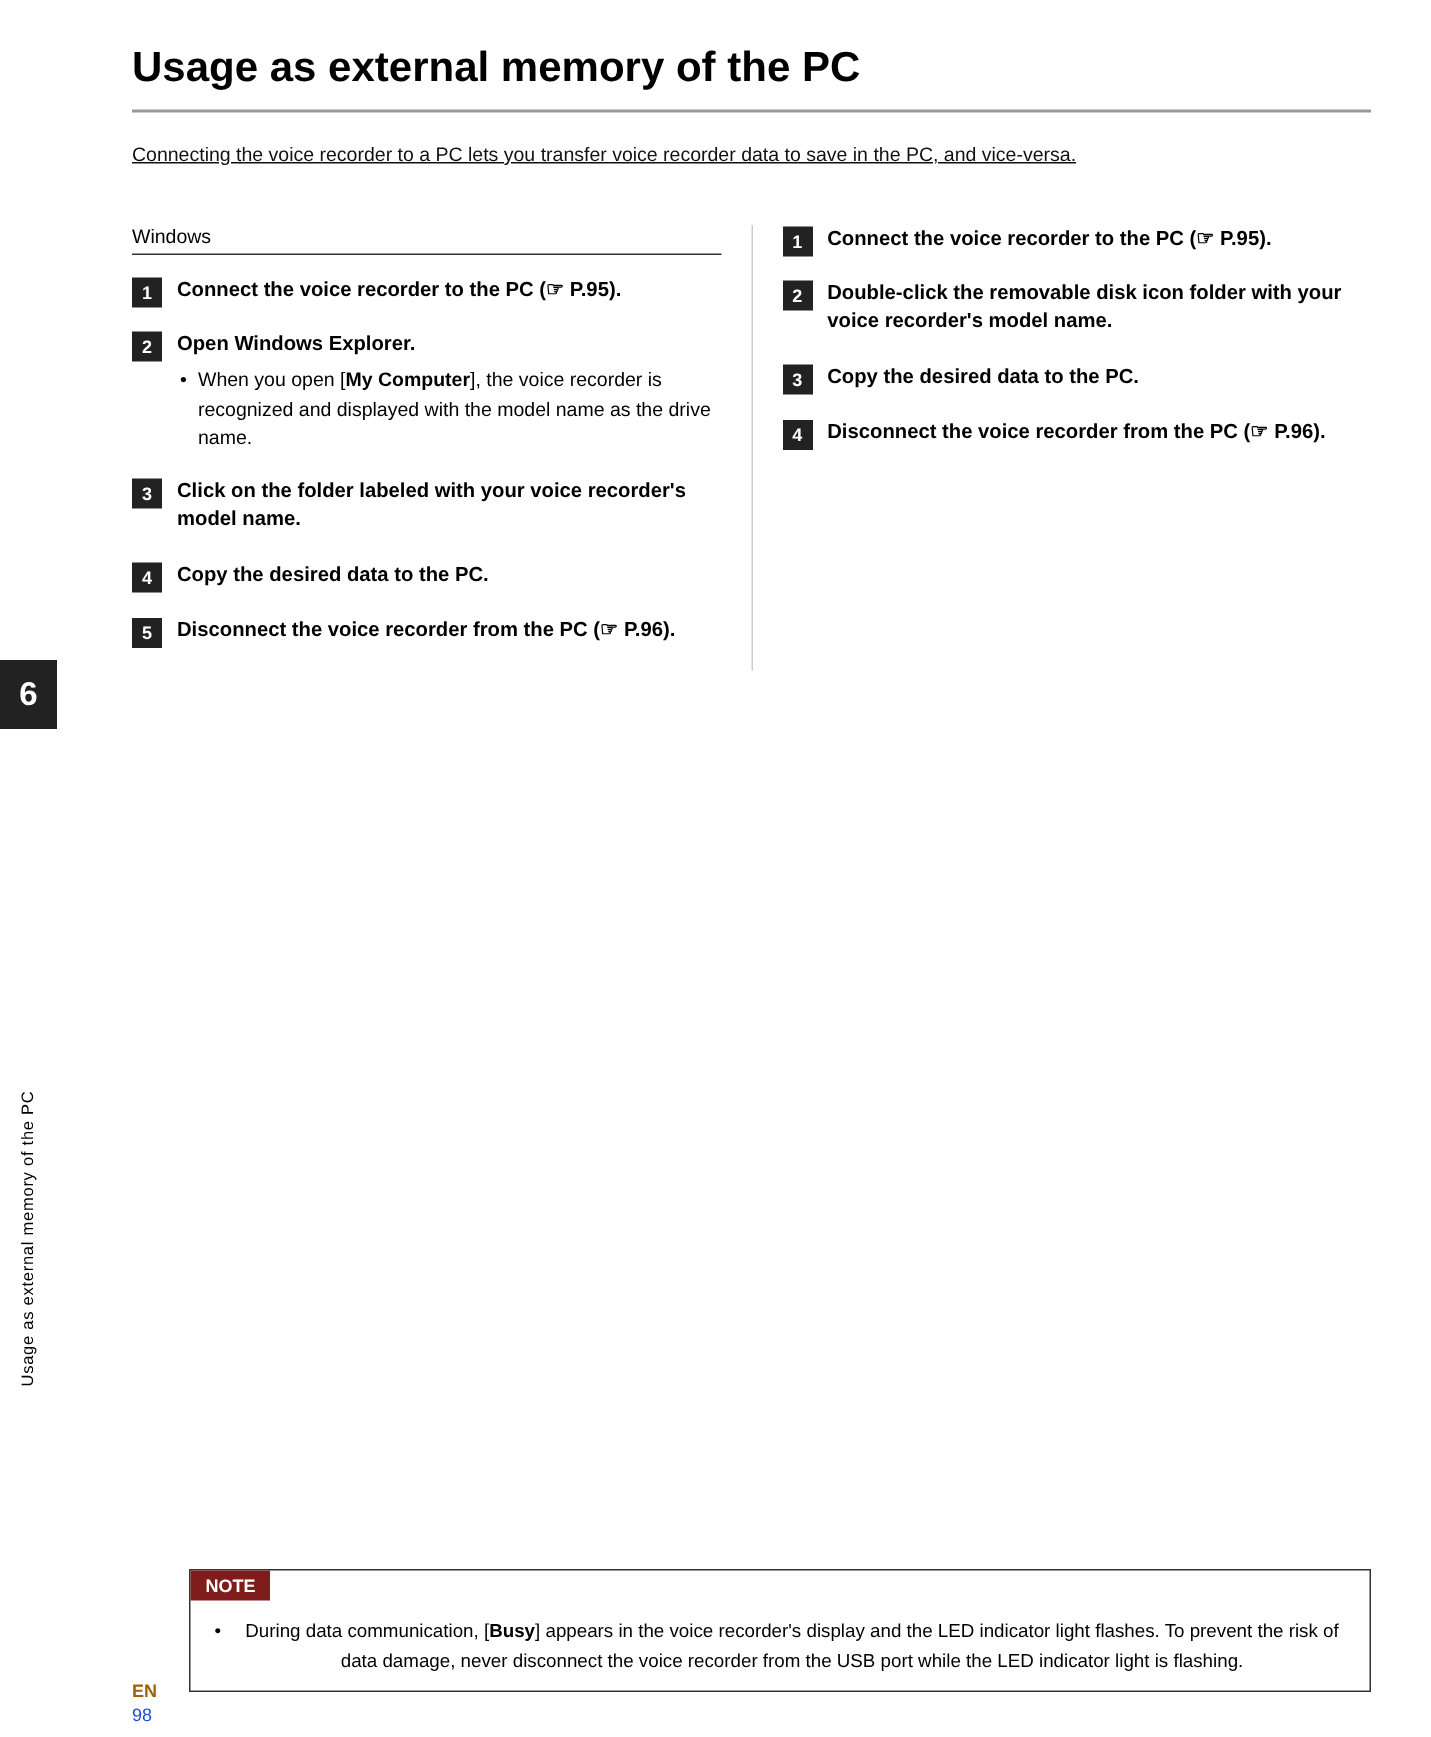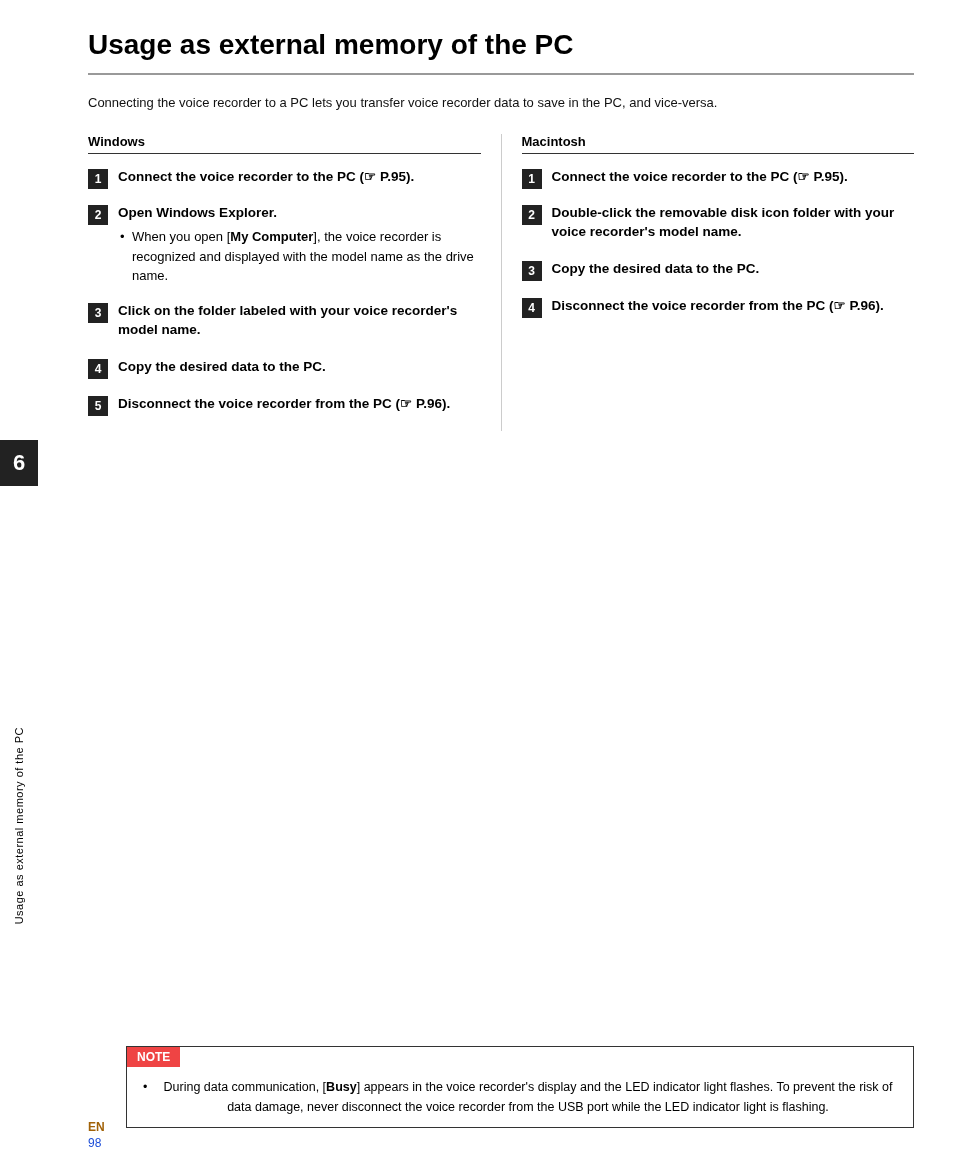--- a/index.html
+++ b/index.html
@@ -83,22 +83,23 @@
       border-bottom: 2px solid #999;
       padding-bottom: 12px;
       margin-bottom: 18px;
       line-height: 1.1;
     }
 
     
     .intro-text {
       font-size: 13px;
       line-height: 1.6;
-      margin-bottom: 20px;
+      margin-bottom: 36px;
       color: #111;
+      text-decoration: underline;
     }
 
     
     .columns {
       display: flex;
       gap: 0;
     }
 
     .column {
       flex: 1;
@@ -106,21 +107,21 @@
     }
 
     .column:last-child {
       padding-right: 0;
       padding-left: 20px;
       border-left: 1px solid #ccc;
     }
 
     .column-header {
       font-size: 13px;
-      font-weight: bold;
+      font-weight: normal;
       border-bottom: 1.5px solid #333;
       padding-bottom: 4px;
       margin-bottom: 14px;
     }
 
     
     .step {
       display: flex;
       align-items: flex-start;
       margin-bottom: 14px;
@@ -175,21 +176,21 @@
     
     .note-section {
       position: absolute;
       bottom: 30px;
       left: 88px;
       right: 40px;
       border: 1.5px solid #333;
     }
 
     .note-header {
-      background: #ef4444;
+      background: #7f1d1d;
       color: #fff;
       font-size: 12px;
       font-weight: bold;
       padding: 3px 10px;
       display: inline-block;
     }
 
     .note-body {
       padding: 10px 14px;
     }
@@ -291,21 +292,20 @@
 
         <div class="step">
           <div class="step-number">5</div>
           <div class="step-content">
             <div class="step-title">Disconnect the voice recorder from the PC (☞ P.96).</div>
           </div>
         </div>
       </div>
 
       <div class="column">
-        <div class="column-header">Macintosh</div>
 
         <div class="step">
           <div class="step-number">1</div>
           <div class="step-content">
             <div class="step-title">Connect the voice recorder to the PC (☞ P.95).</div>
           </div>
         </div>
 
         <div class="step">
           <div class="step-number">2</div>

